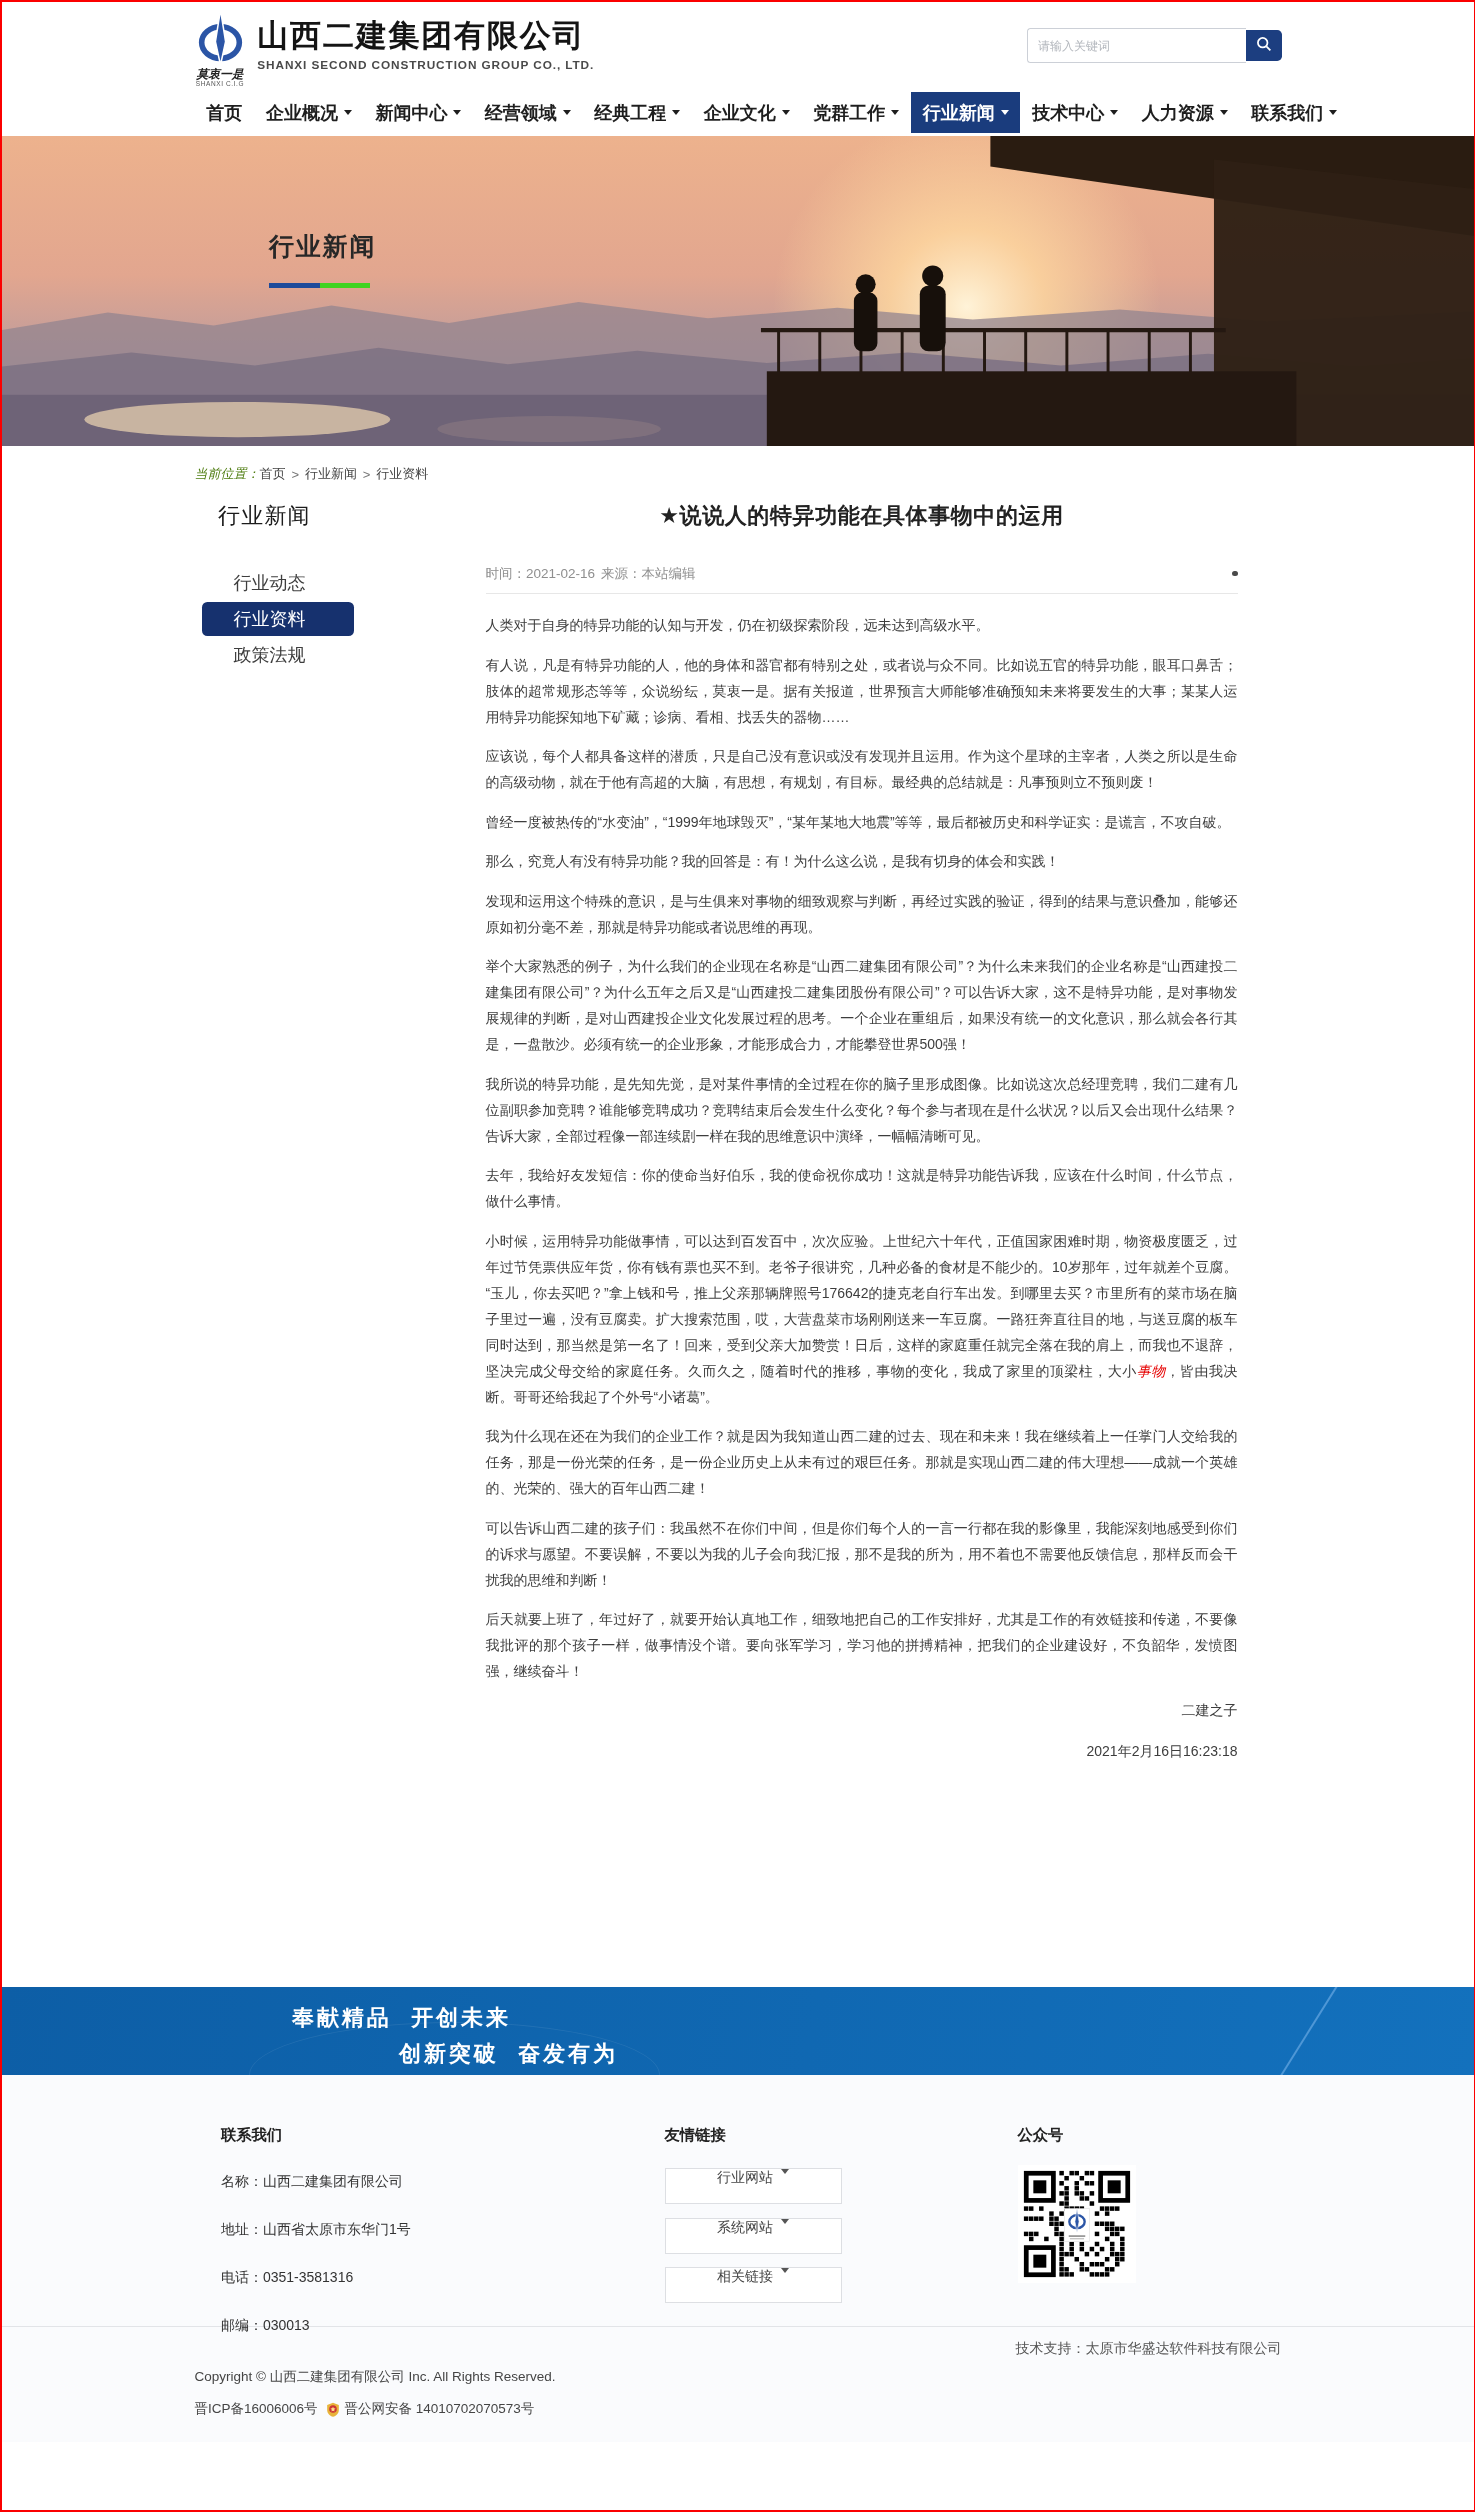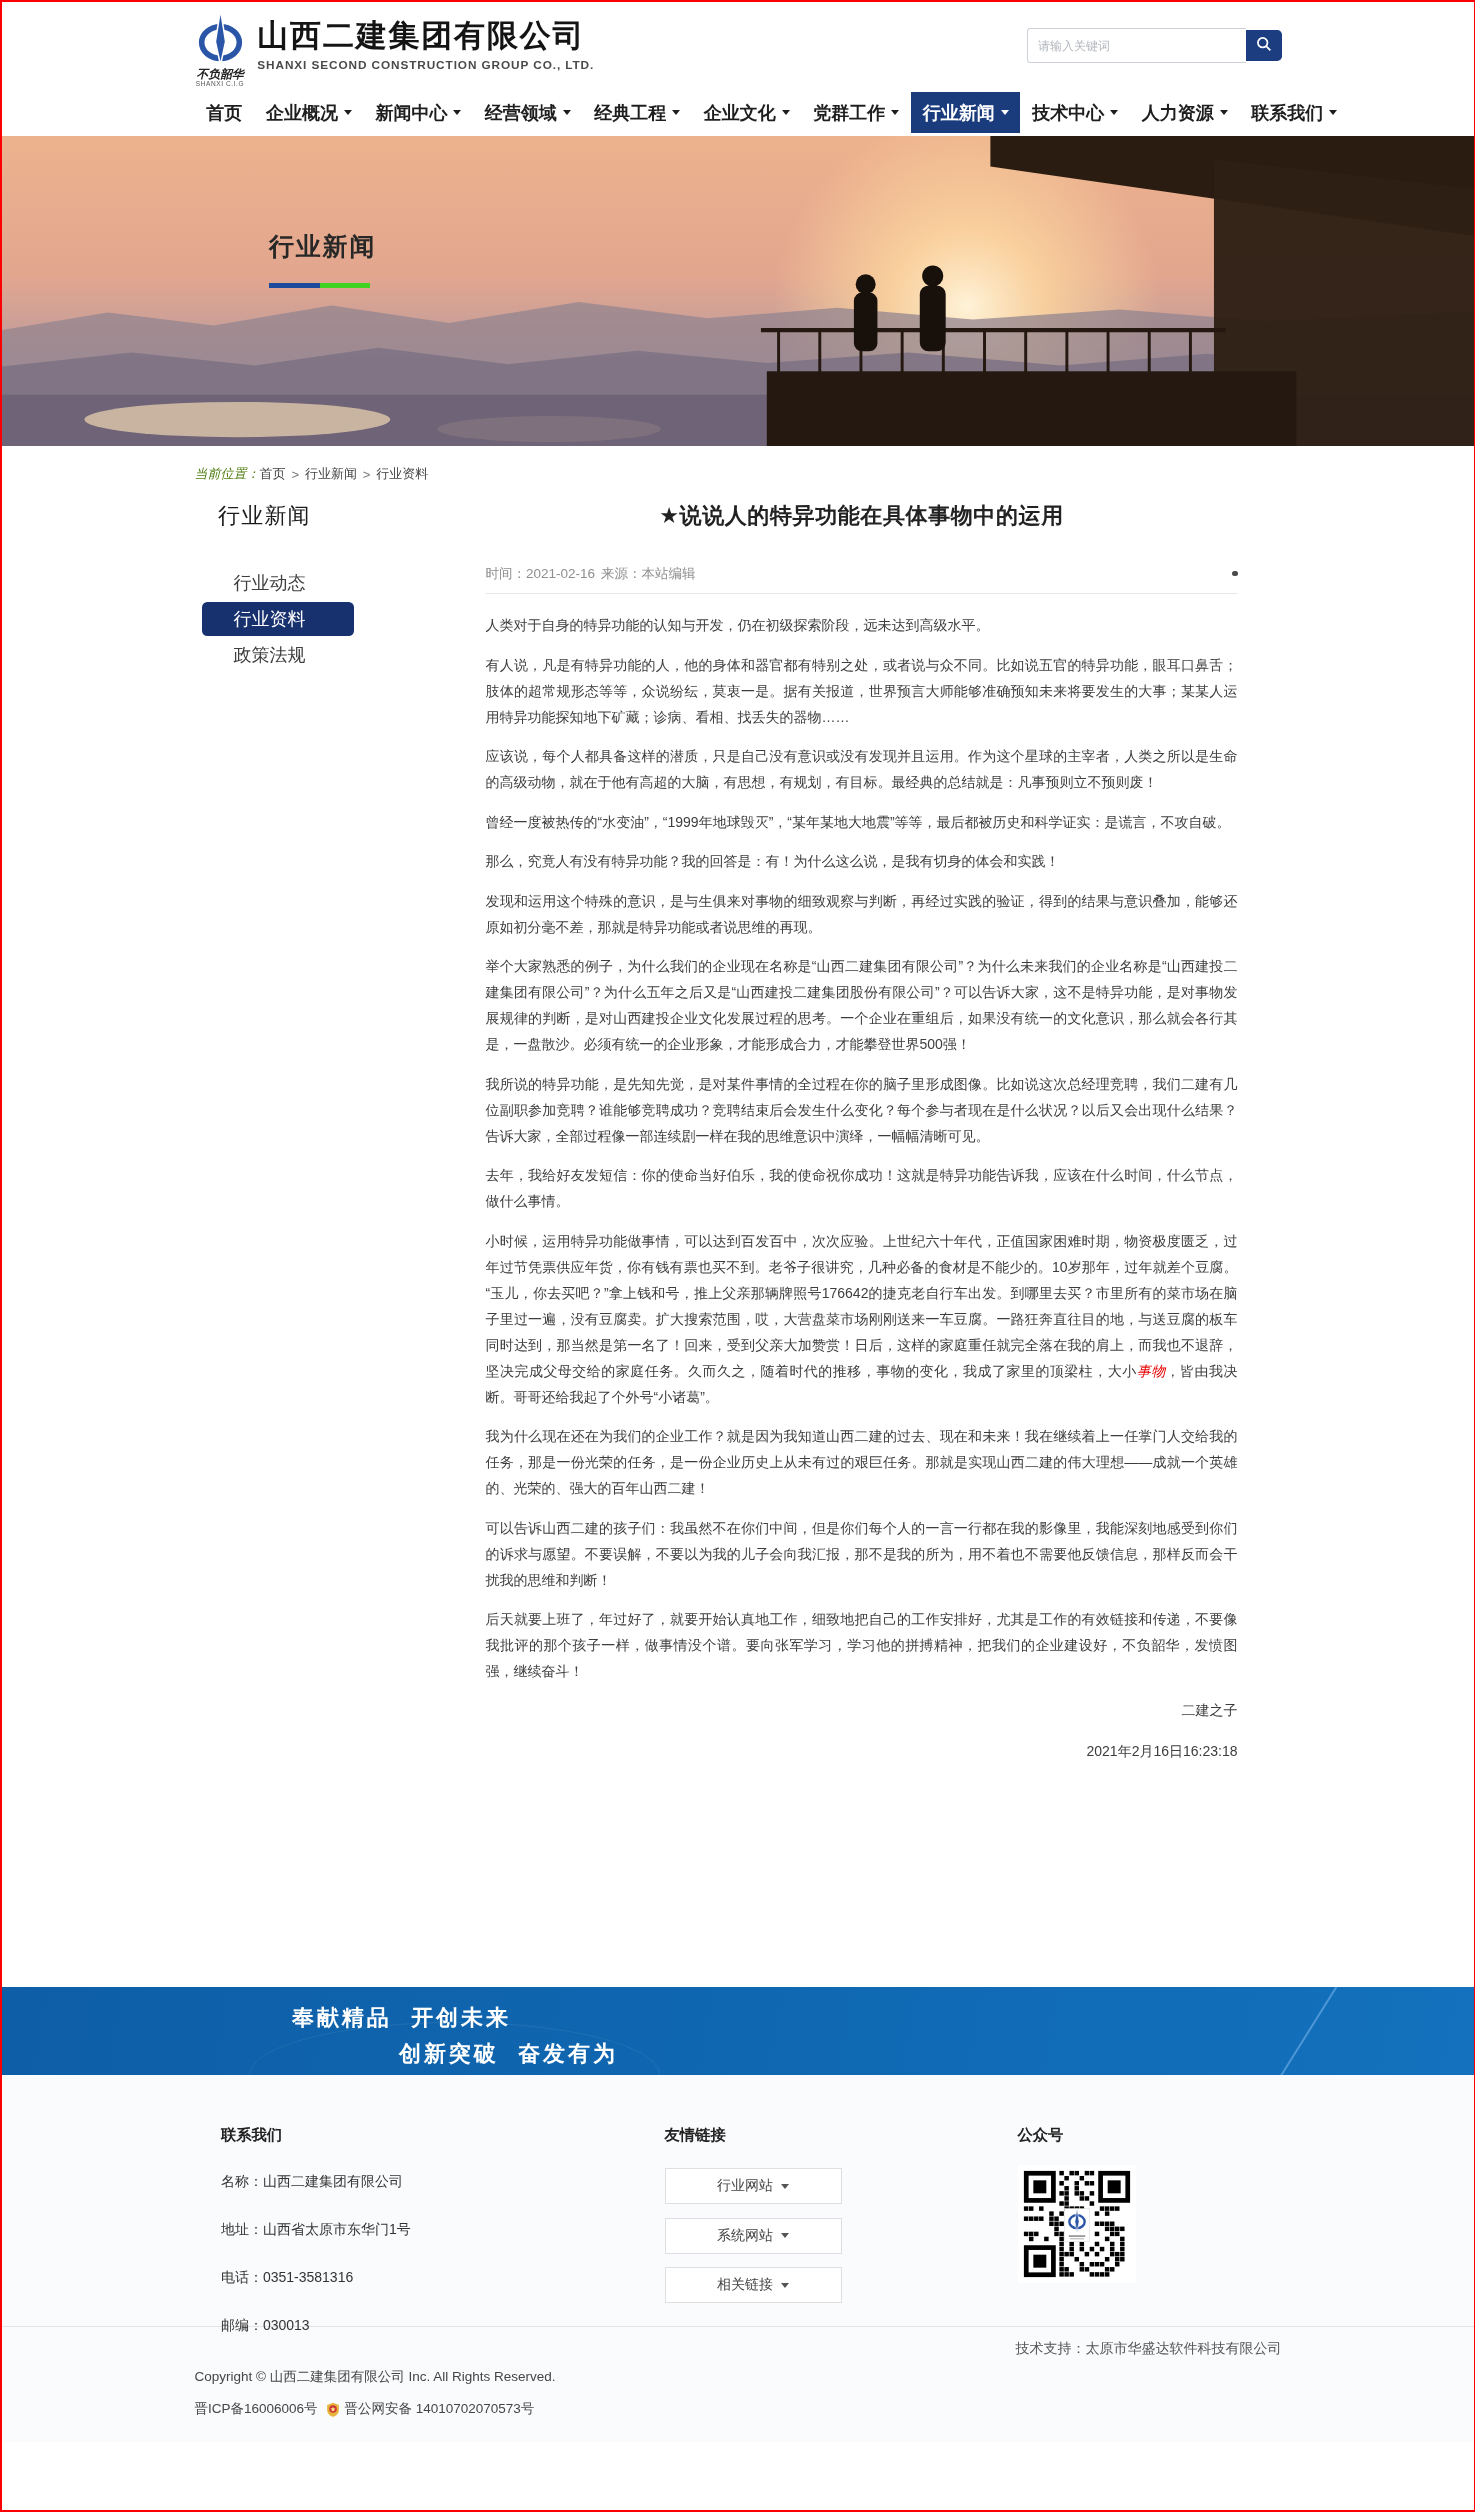--- a/index.html
+++ b/index.html
@@ -71,21 +71,21 @@
   .slogan2 { position: absolute; left: 397px; top: 52px; font-size: 22px; font-weight: bold; color: #fff; letter-spacing: 2.9px; word-spacing: 10.6px; }
 
   
   .footer-inner { position: relative; height: 251px; }
   .f-col { position: absolute; top: 50px; }
   .f-col.contact { left: 26.4px; }
   .f-col.links { left: 470px; }
   .f-col.wechat { left: 823px; }
   .f-heading { font-size: 15.3px; font-weight: bold; color: #222; margin-bottom: 22px; }
   .contact-line { font-size: 14px; color: #333; line-height: 26px; margin-bottom: 22px; white-space: nowrap; }
-  .link-box { width: 177px; height: 36px; background: #fff; border: 0.6px solid #dddfe3; display: flex; align-items: center; justify-content: center; font-size: 14px; color: #444; margin-bottom: 13.5px; cursor: pointer; }
+  .link-box { width: 177px; height: 36px; background: #fff; border: 0.6px solid #dddfe3; display: flex; align-items: flex-start; justify-content: center; font-size: 14px; color: #444; margin-bottom: 13.5px; cursor: pointer; }
   .link-box .caret { border-top-color: #555; margin-left: 8.2px; }
   .qr { width: 118px; height: 118px; margin-top: -3.5px; }
 
   
   .bottom { border-top: 0.6px solid #e2e4e8; }
   .bottom-inner { position: relative; padding: 13px 0 23.5px 0; }
   .support { position: absolute; right: 0; top: 13px; font-size: 14px; color: #555; }
   .copyright { margin-top: 28px; font-size: 13.5px; color: #454545; }
   .icp-row { margin-top: 14px; display: flex; align-items: center; font-size: 13.5px; color: #454545; }
   .icp-row .badge { margin: 0 4.7px 0 8.2px; display: inline-flex; }
@@ -98,21 +98,21 @@
 
   <div class="header">
     <div class="container header-inner">
       <div class="logo">
         <span>
           <svg width="51" height="56" viewBox="0 0 96 110">
             <ellipse cx="48" cy="64" rx="37" ry="31" fill="none" stroke="#2b55a6" stroke-width="11"></ellipse>
             <polygon points="48,0 58,62 48,108 38,62" fill="#2b55a6" stroke="#ffffff" stroke-width="3"></polygon>
           </svg>
         </span>
-        <span class="logo-caption">不负韶华</span>
+        <span class="logo-caption">莫衷一是</span>
         <span class="logo-caption-en">SHANXI C.I.G</span>
       </div>
       <div class="name-block">
         <div class="company-name">山西二建集团有限公司</div>
         <div class="company-name-en">SHANXI SECOND CONSTRUCTION GROUP CO., LTD.</div>
       </div>
       <div class="search">
         <input type="text" placeholder="请输入关键词" style="">
         <button class="search-btn">
           <span>

